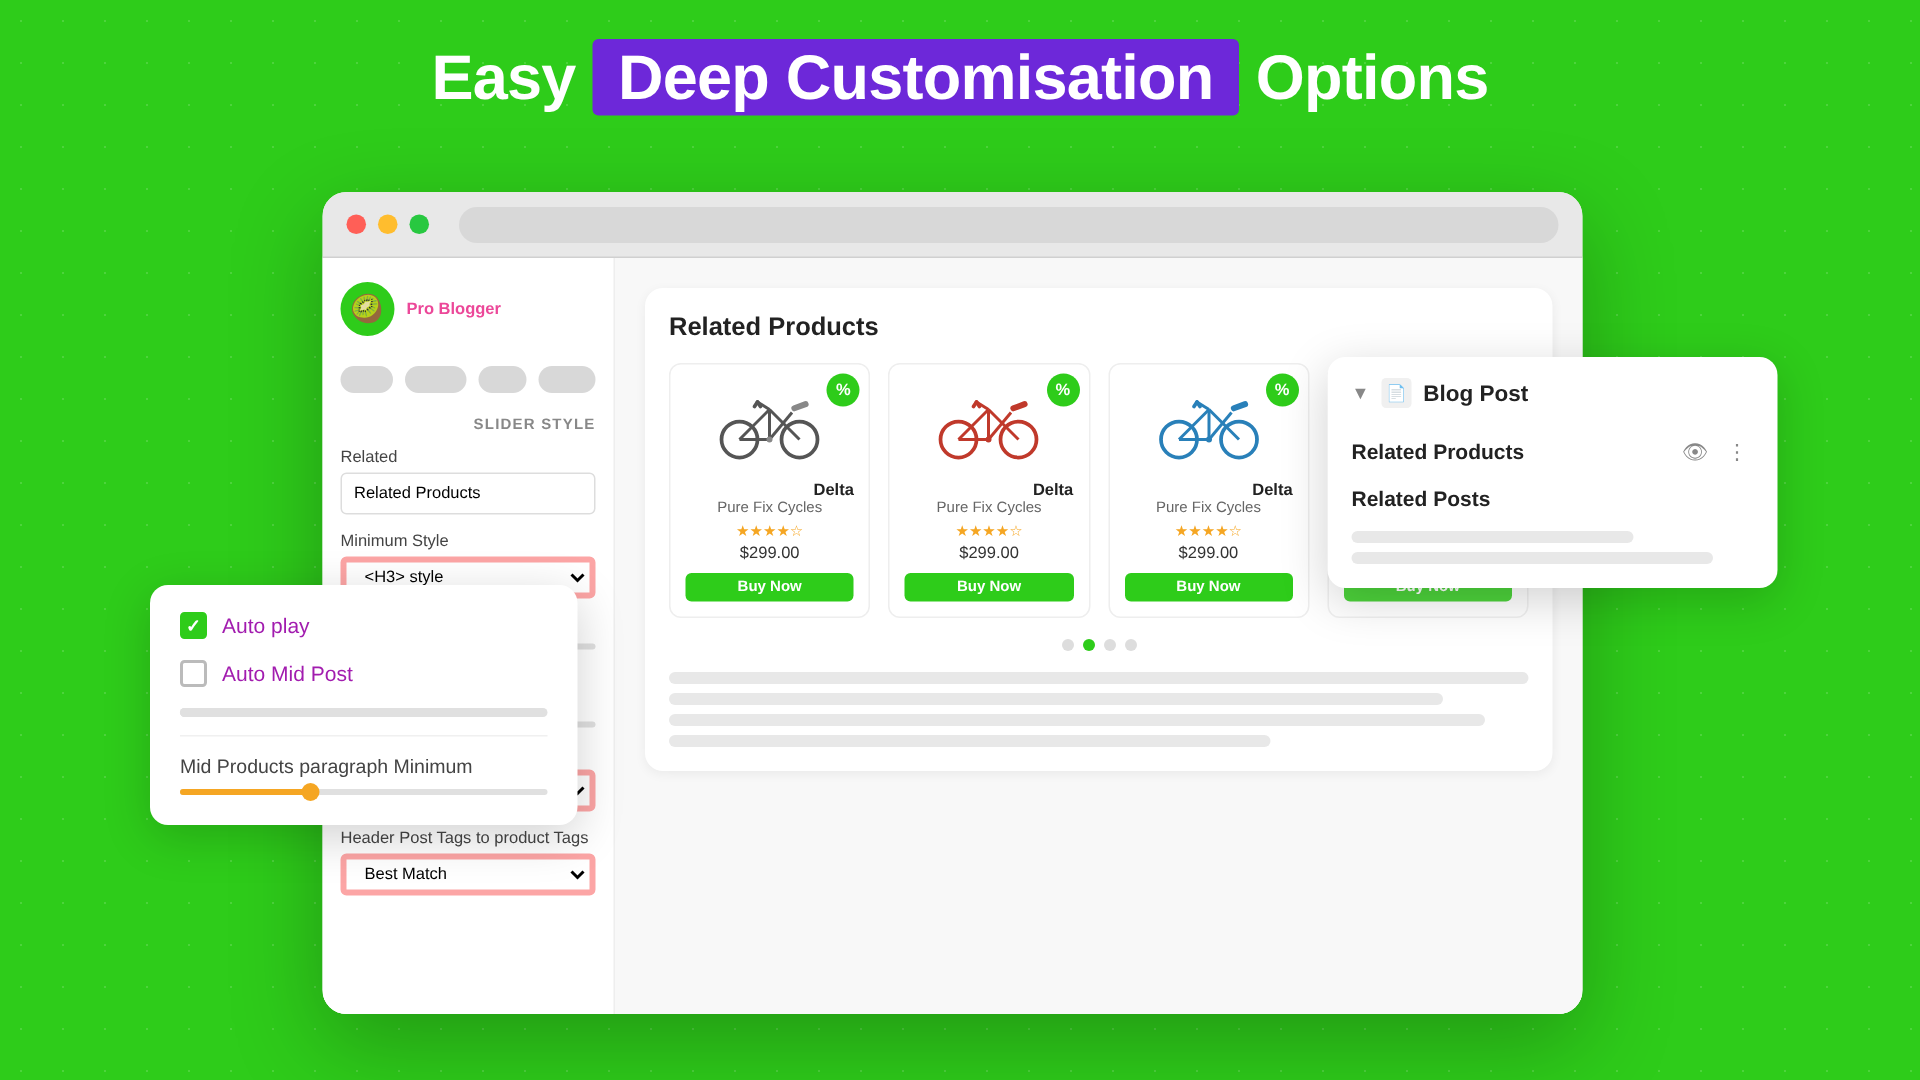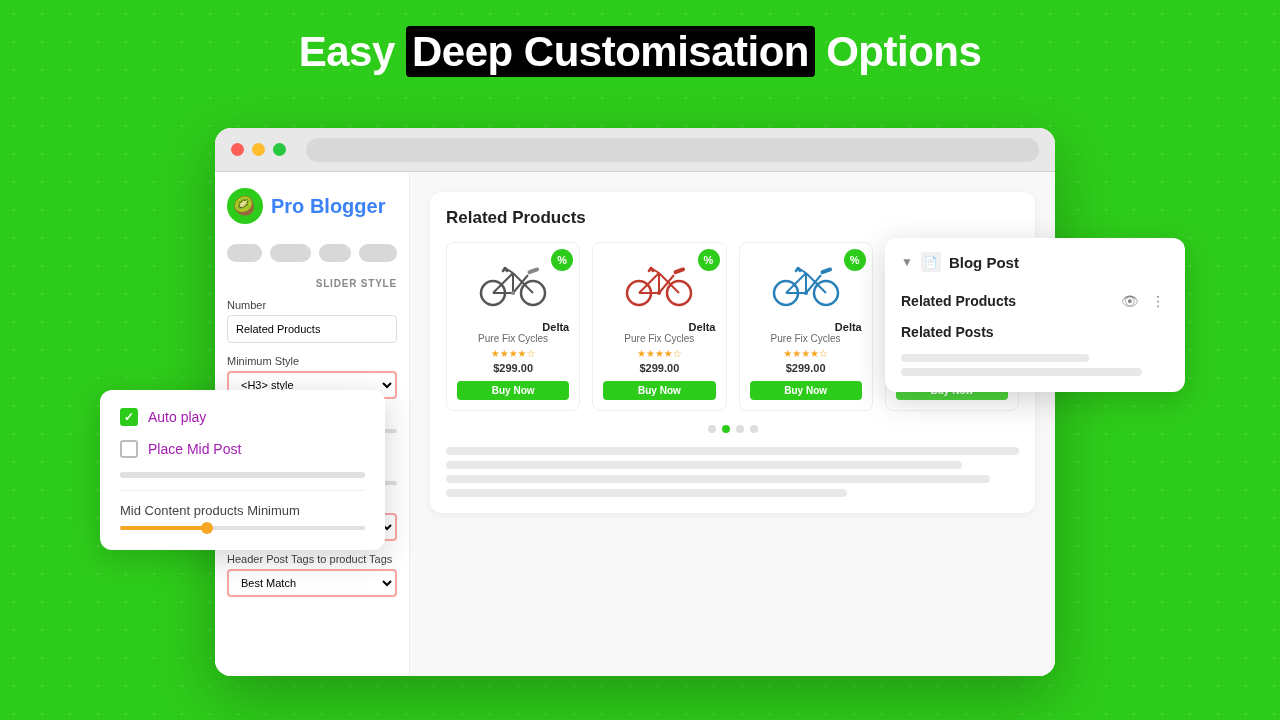--- a/index.html
+++ b/index.html
@@ -19,23 +19,23 @@
     .page-title {
       text-align: center;
       padding: 28px 0 20px;
       font-size: 42px;
       font-weight: 800;
       color: #fff;
       letter-spacing: -0.5px;
     }
 
     .page-title .highlight {
-      background-color: #000000;
+      background-color: #6d28d9;
       color: #fff;
-      padding: 2px 6px;
+      padding: 2px 17px;
       border-radius: 4px;
       text-align: center;
     }
 
     
     .browser-window {
       position: absolute;
       top: 128px;
       left: 215px;
       width: 840px;
@@ -101,23 +101,23 @@
       height: 36px;
       background: #2ecc1a;
       border-radius: 50%;
       display: flex;
       align-items: center;
       justify-content: center;
       font-size: 18px;
     }
 
     .logo-text {
-      font-size: 20px;
+      font-size: 11px;
       font-weight: 700;
-      color: #3b82f6;
+      color: #ec4899;
     }
 
     .section-label {
       font-size: 10px;
       font-weight: 700;
       color: #888;
       letter-spacing: 0.8px;
       margin-bottom: 10px;
       text-align: right;
     }
@@ -139,21 +139,21 @@
       border: 1px solid #ddd;
       border-radius: 4px;
       padding: 0 8px;
       font-size: 11px;
       background: #fff;
     }
 
     .form-select {
       width: 100%;
       height: 28px;
-      border: 2px solid #fca5a5;
+      border: 4px solid #fca5a5;
       border-radius: 4px;
       padding: 0 8px;
       font-size: 11px;
       background: #fff;
       appearance: auto;
     }
 
     .form-desc {
       font-size: 10px;
       color: #444;
@@ -281,21 +281,21 @@
 
     .product-stars {
       color: #f5a623;
       font-size: 10px;
       margin-bottom: 3px;
     }
 
     .product-price {
       font-size: 11px;
       color: #333;
-      font-weight: 700;
+      font-weight: 400;
       margin-bottom: 6px;
     }
 
     .buy-btn {
       background: #2ecc1a;
       color: #fff;
       border: none;
       border-radius: 4px;
       padding: 4px 14px;
       font-size: 10px;
@@ -528,21 +528,21 @@
       <div class="nav-pills">
         <div style="width:55px;" class="nav-pill"></div>
         <div style="width:65px;" class="nav-pill"></div>
         <div style="width:50px;" class="nav-pill"></div>
         <div style="width:60px;" class="nav-pill"></div>
       </div>
 
       <div class="section-label">SLIDER STYLE</div>
 
       <div class="form-group">
-        <span class="form-label">Number</span>
+        <span class="form-label">Related</span>
         <input class="form-input" type="text" value="Related Products" readonly="" style="">
       </div>
 
       <div class="form-group">
         <span class="form-label">Minimum Style</span>
         <select class="form-select">
           <option>&lt;H3&gt; style</option>
         </select>
       </div>
 
@@ -700,30 +700,30 @@
 <div class="panel-settings">
   <div class="checkbox-row">
     <div class="checkbox checkbox-checked">
       <span style="color:#fff; font-size:12px; font-weight:700;">✓</span>
     </div>
     <span class="checkbox-label">Auto play</span>
   </div>
 
   <div class="checkbox-row">
     <div class="checkbox checkbox-unchecked"></div>
-    <span class="checkbox-label">Place Mid Post</span>
+    <span class="checkbox-label">Auto Mid Post</span>
   </div>
 
   <div style="height:6px; background:#e0e0e0; border-radius:3px; margin: 4px 0 12px; position:relative;">
     <div style="width:60%; height:100%; background:#e0e0e0; border-radius:3px;"></div>
   </div>
 
   <div class="panel-divider"></div>
 
-  <div class="panel-subtitle">Mid Content products Minimum</div>
+  <div class="panel-subtitle">Mid Products paragraph Minimum</div>
 
   <div class="panel-slider-bar">
     <div class="panel-slider-fill"></div>
     <div class="panel-slider-thumb"></div>
   </div>
 </div>
 
 <div class="panel-blog">
   <div class="blog-header">
     <span class="chevron-icon">▼</span>

